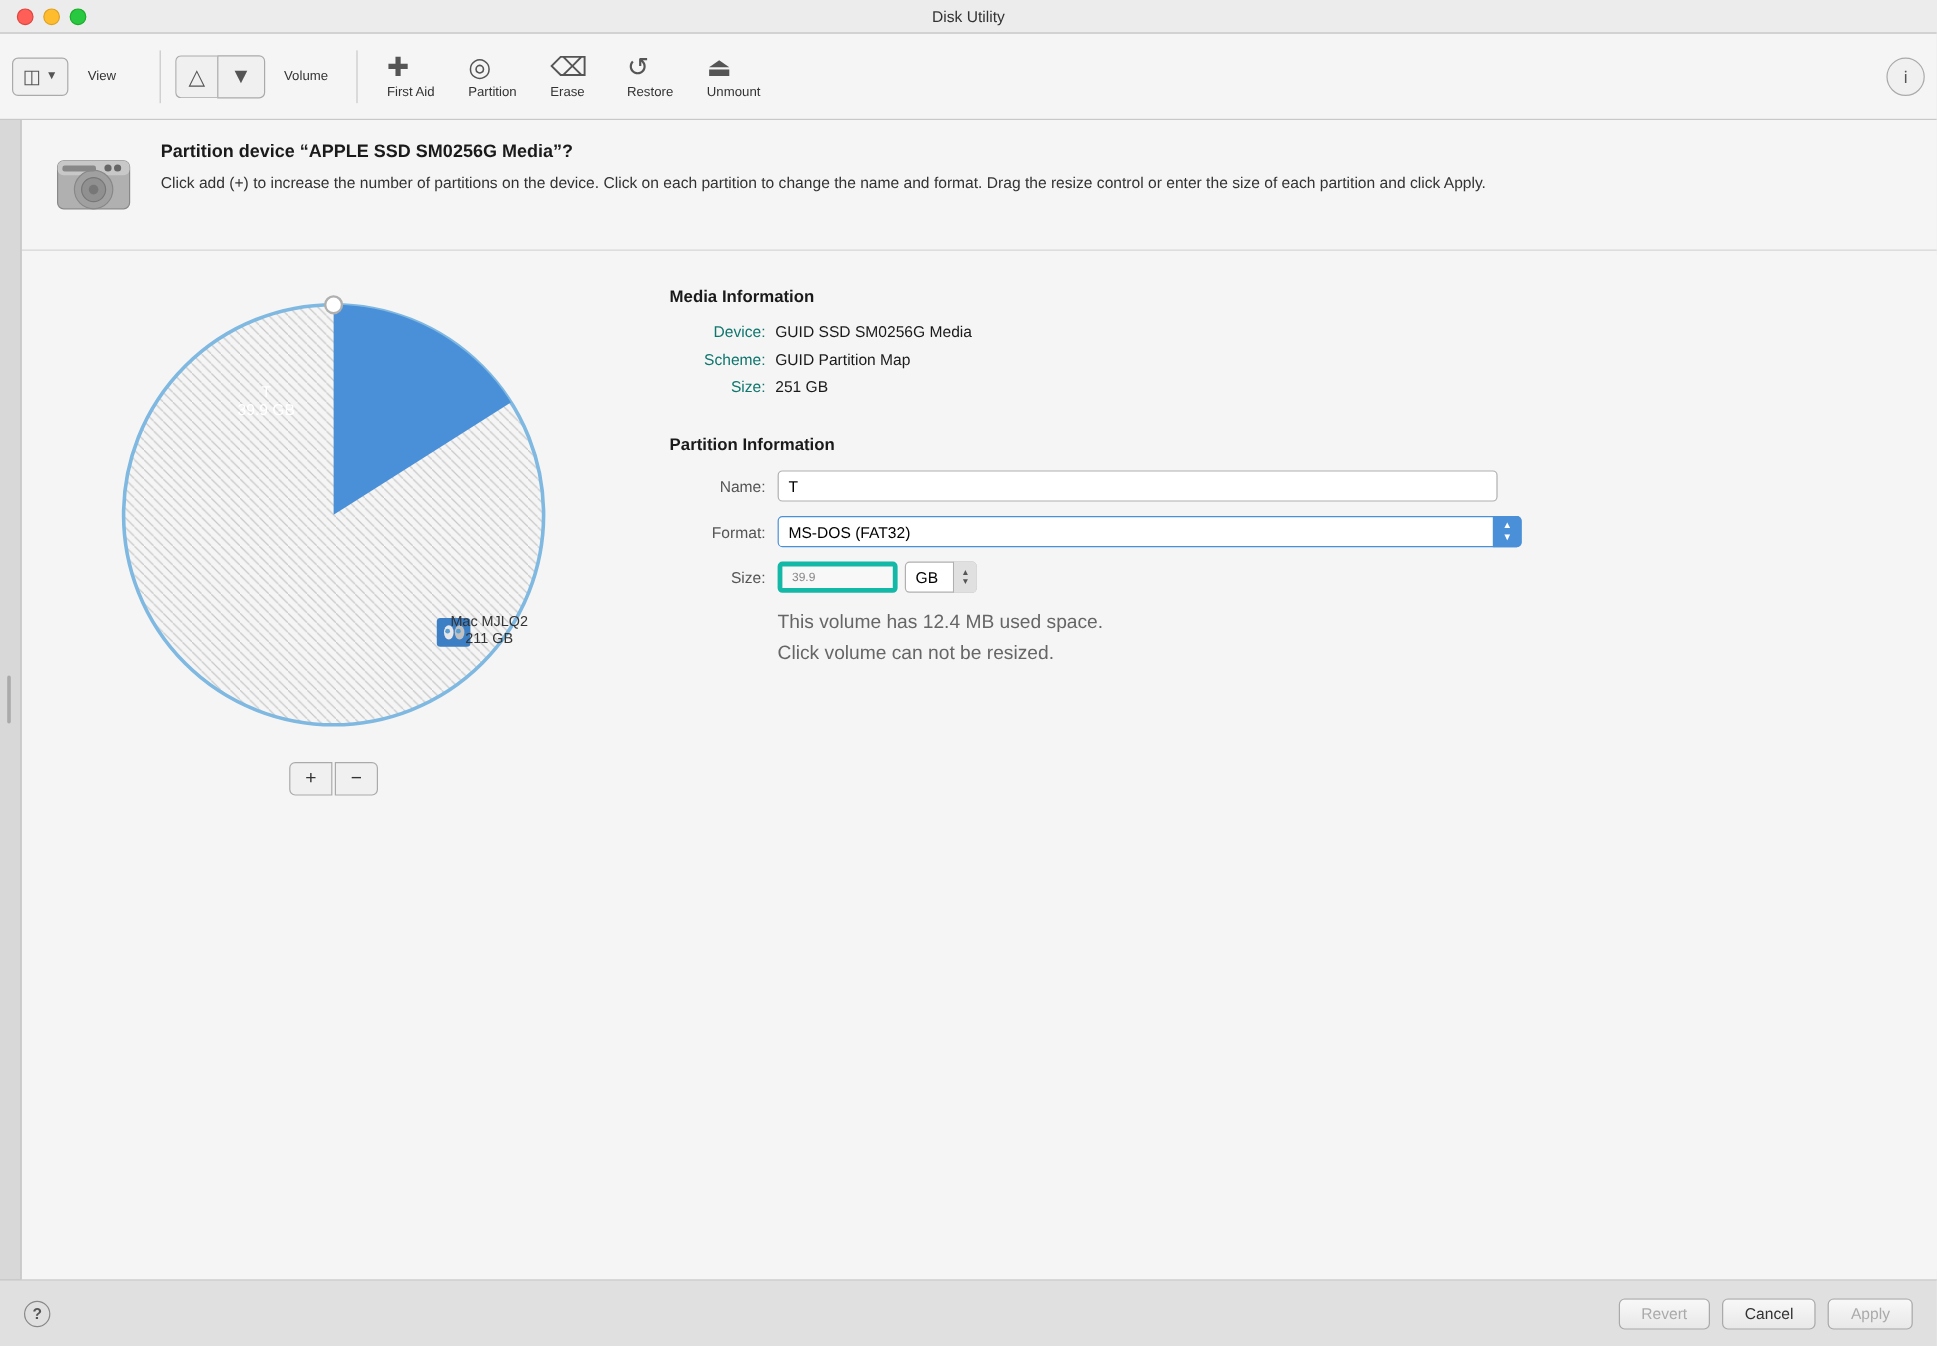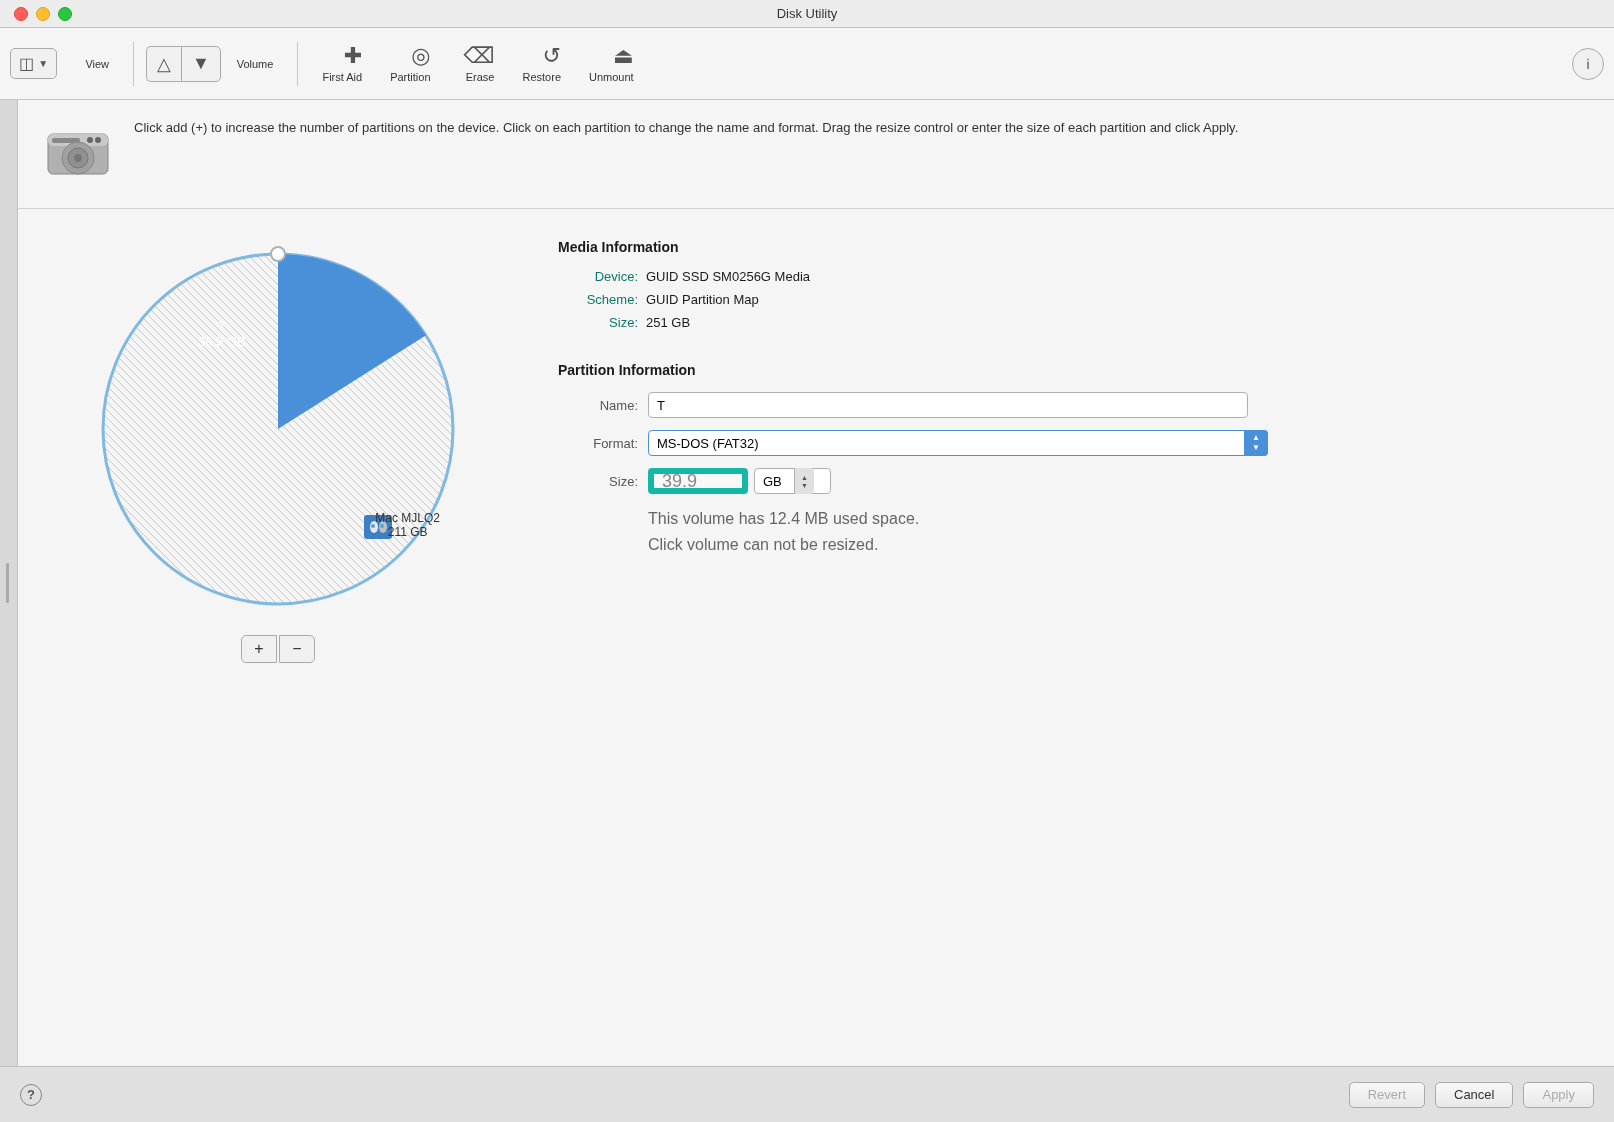--- a/index.html
+++ b/index.html
@@ -57,21 +57,21 @@
     }
     .toolbar-separator {
       width: 1px;
       height: 44px;
       background: #c8c8c8;
       margin: 0 8px;
     }
     .toolbar-btn {
       display: flex;
       flex-direction: column;
-      align-items: flex-end;
+      align-items: flex-start;
       justify-content: center;
       padding: 6px 12px;
       border-radius: 6px;
       cursor: pointer;
       min-width: 60px;
       gap: 4px;
     }
     .toolbar-btn-icon {
       font-size: 22px;
       color: #555;
@@ -333,34 +333,34 @@
       line-height: 1;
     }
     .size-row {
       display: flex;
       align-items: center;
       gap: 6px;
     }
     .size-input {
       width: 100px;
       height: 26px;
-      border: 6px solid #14b8a6;
+      border: 4px solid #14b8a6;
       border-radius: 4px;
       padding: 0 8px;
-      font-size: 18px;
+      font-size: 10px;
       background: #f8f8f8;
       color: #888;
       outline: none;
     }
     .unit-wrapper {
       position: relative;
       width: 60px;
     }
     .unit-select {
-      width: 77px;
+      width: 60px;
       height: 26px;
       border: 1px solid #b0b0b0;
       border-radius: 4px;
       padding: 0 4px 0 8px;
       font-size: 13px;
       background: white;
       appearance: none;
       outline: none;
     }
     .unit-arrow {
@@ -526,20 +526,21 @@
           <rect x="4" y="14" width="60" height="12" rx="5" ry="5" fill="#c8c8c8"></rect>
           <ellipse cx="34" cy="38" rx="16" ry="16" fill="#a0a0a0" stroke="#888" stroke-width="1"></ellipse>
           <ellipse cx="34" cy="38" rx="10" ry="10" fill="#909090" stroke="#777" stroke-width="1"></ellipse>
           <ellipse cx="34" cy="38" rx="4" ry="4" fill="#777"></ellipse>
           <rect x="8" y="18" width="28" height="5" rx="2" fill="#888"></rect>
           <circle cx="54" cy="20" r="3" fill="#666"></circle>
           <circle cx="46" cy="20" r="3" fill="#666"></circle>
         </svg>
       </div>
       <div class="header-text">
+        <div class="header-title">Partition device “APPLE SSD SM0256G Media”?</div>
         <div class="header-desc">Click add (+) to increase the number of partitions on the device. Click on each partition to change the name and format. Drag the resize control or enter the size of each partition and click Apply.</div>
       </div>
     </div>
 
     <div class="content-area">
 
       <div class="chart-area">
         <div class="pie-container">
           
           <svg viewBox="0 0 380 380" xmlns="http://www.w3.org/2000/svg">

